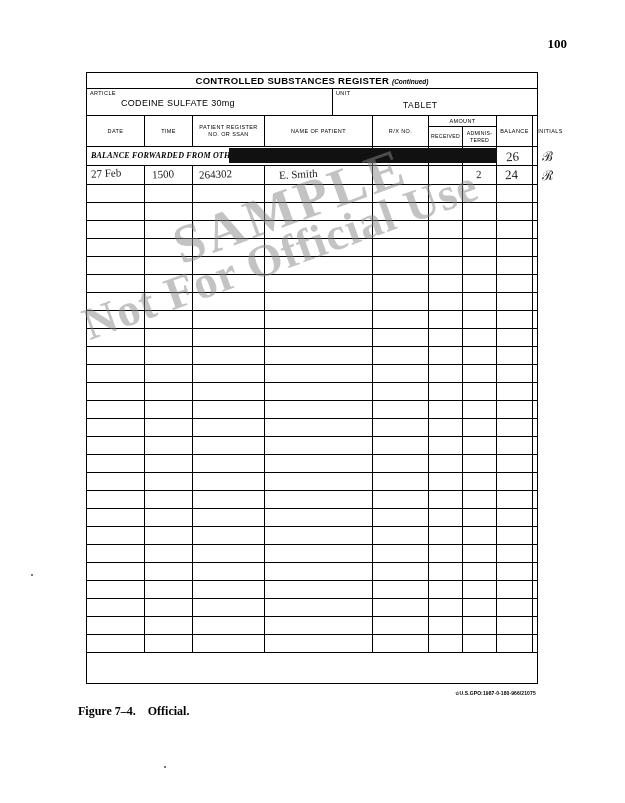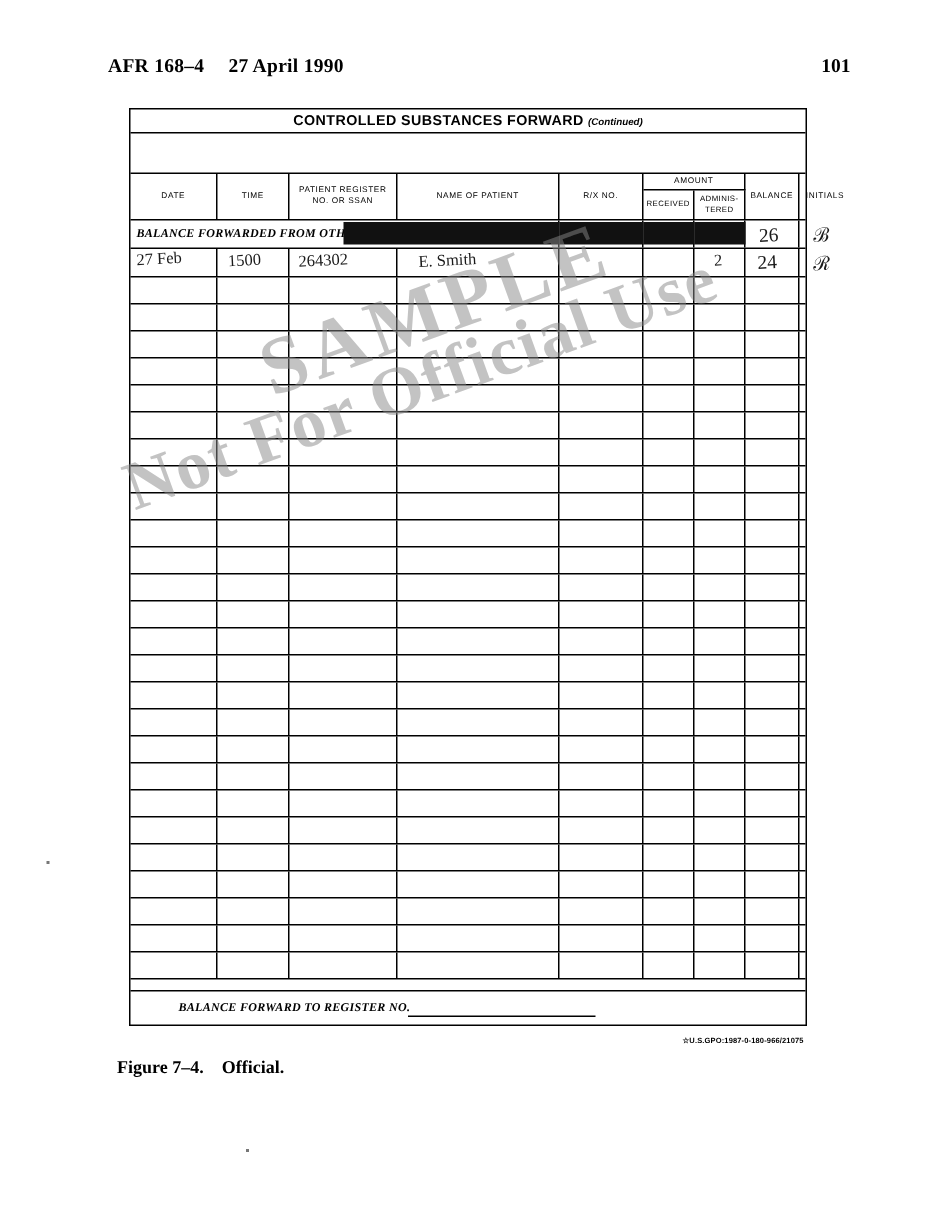--- a/index.html
+++ b/index.html
@@ -297,32 +297,39 @@
     position: absolute;
     width: 2px;
     height: 2px;
     background: #777;
   }
 </style>
 </head>
 <body>
 
 <div class="page-header">
-  <div class="hdr-left"><span>AFR 168–4</span><span class="spacer"></span><span>27 April 1990</span></div>
-  <div class="hdr-right">101</div>
+  <div class="hdr-right">100</div>
 </div>
 
 <div class="form">
 
   <div class="form-title">
-    <span>CONTROLLED SUBSTANCES FORWARD</span>
+    <span>CONTROLLED SUBSTANCES REGISTER</span>
     <span class="cont">(Continued)</span>
   </div>
 
   <div class="article-row">
+    <div class="article-cell">
+      <div class="mini-label">ARTICLE</div>
+      <div class="article-value">CODEINE  SULFATE  30mg</div>
+    </div>
+    <div class="unit-cell">
+      <div class="mini-label">UNIT</div>
+      <div class="unit-value">TABLET</div>
+    </div>
   </div>
 
   <div class="col-head">
     <div class="ch" style="left:0px;width:58px;">DATE</div>
     <div class="ch" style="left:58px;width:48px;">TIME</div>
     <div class="ch" style="left:106px;width:72px;">PATIENT REGISTER NO. OR SSAN</div>
     <div class="ch" style="left:178px;width:108px;">NAME OF PATIENT</div>
     <div class="ch" style="left:286px;width:56px;">R/X NO.</div>
 
     <div class="amount-head" style="left:342px;width:68px;">AMOUNT</div>
@@ -669,24 +676,20 @@
         <div class="cell" style="left:178px;width:108px;"></div>
         <div class="cell" style="left:286px;width:56px;"></div>
         <div class="cell" style="left:342px;width:34px;"></div>
         <div class="cell" style="left:376px;width:34px;"></div>
         <div class="cell" style="left:410px;width:36px;"></div>
         <div class="cell last" style="left:446px;width:34px;"></div>
       </div>
 
   </div>
 
-  <div class="form-footer">
-    <div class="ff-text">BALANCE FORWARD TO REGISTER NO.</div>
-    <div class="ff-rule"></div>
-  </div>
 </div>
 
 <div class="gpo">☆U.S.GPO:1987-0-180-966/21075</div>
 
 <div class="watermark">
   <div class="wm-text wm1">SAMPLE</div>
   <div class="wm-text wm2">Not For Official Use</div>
 </div>
 
 <div class="caption">

